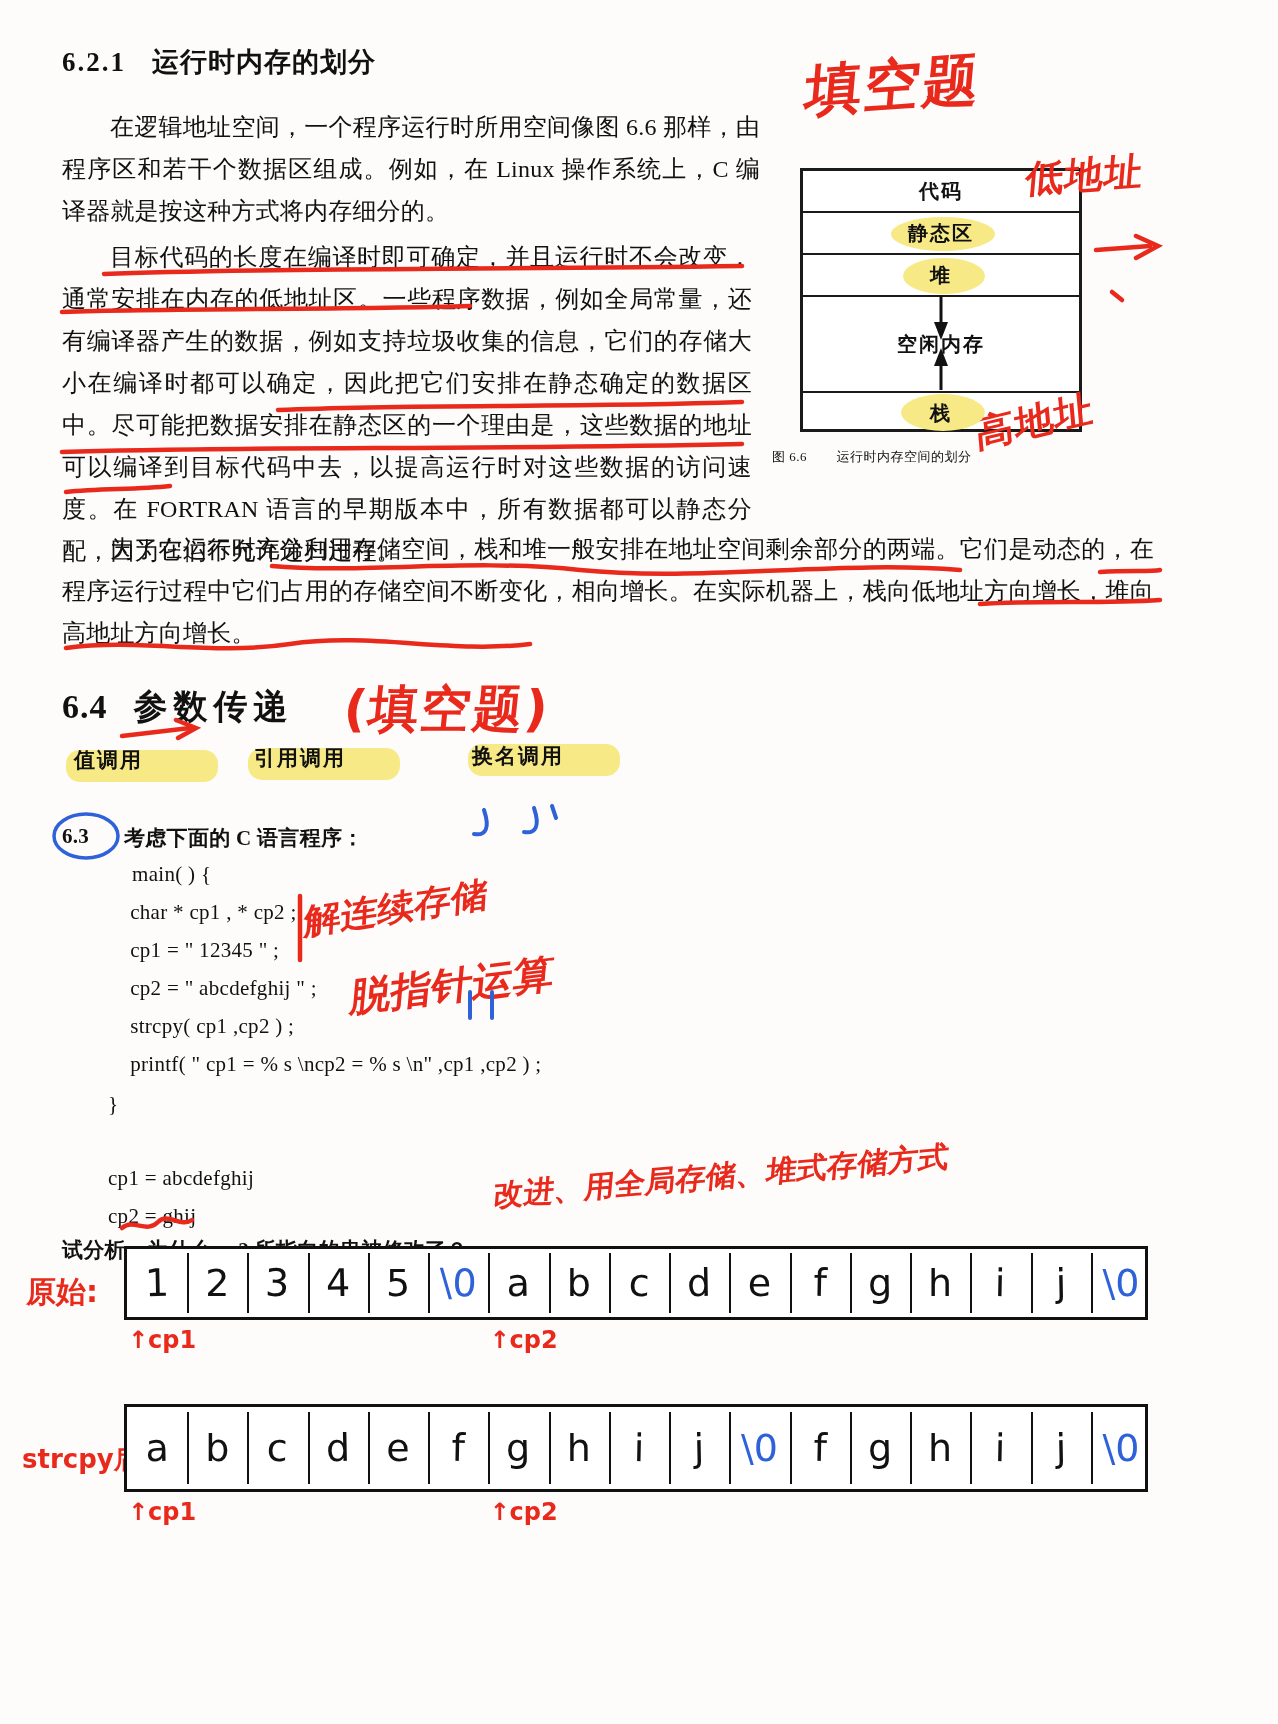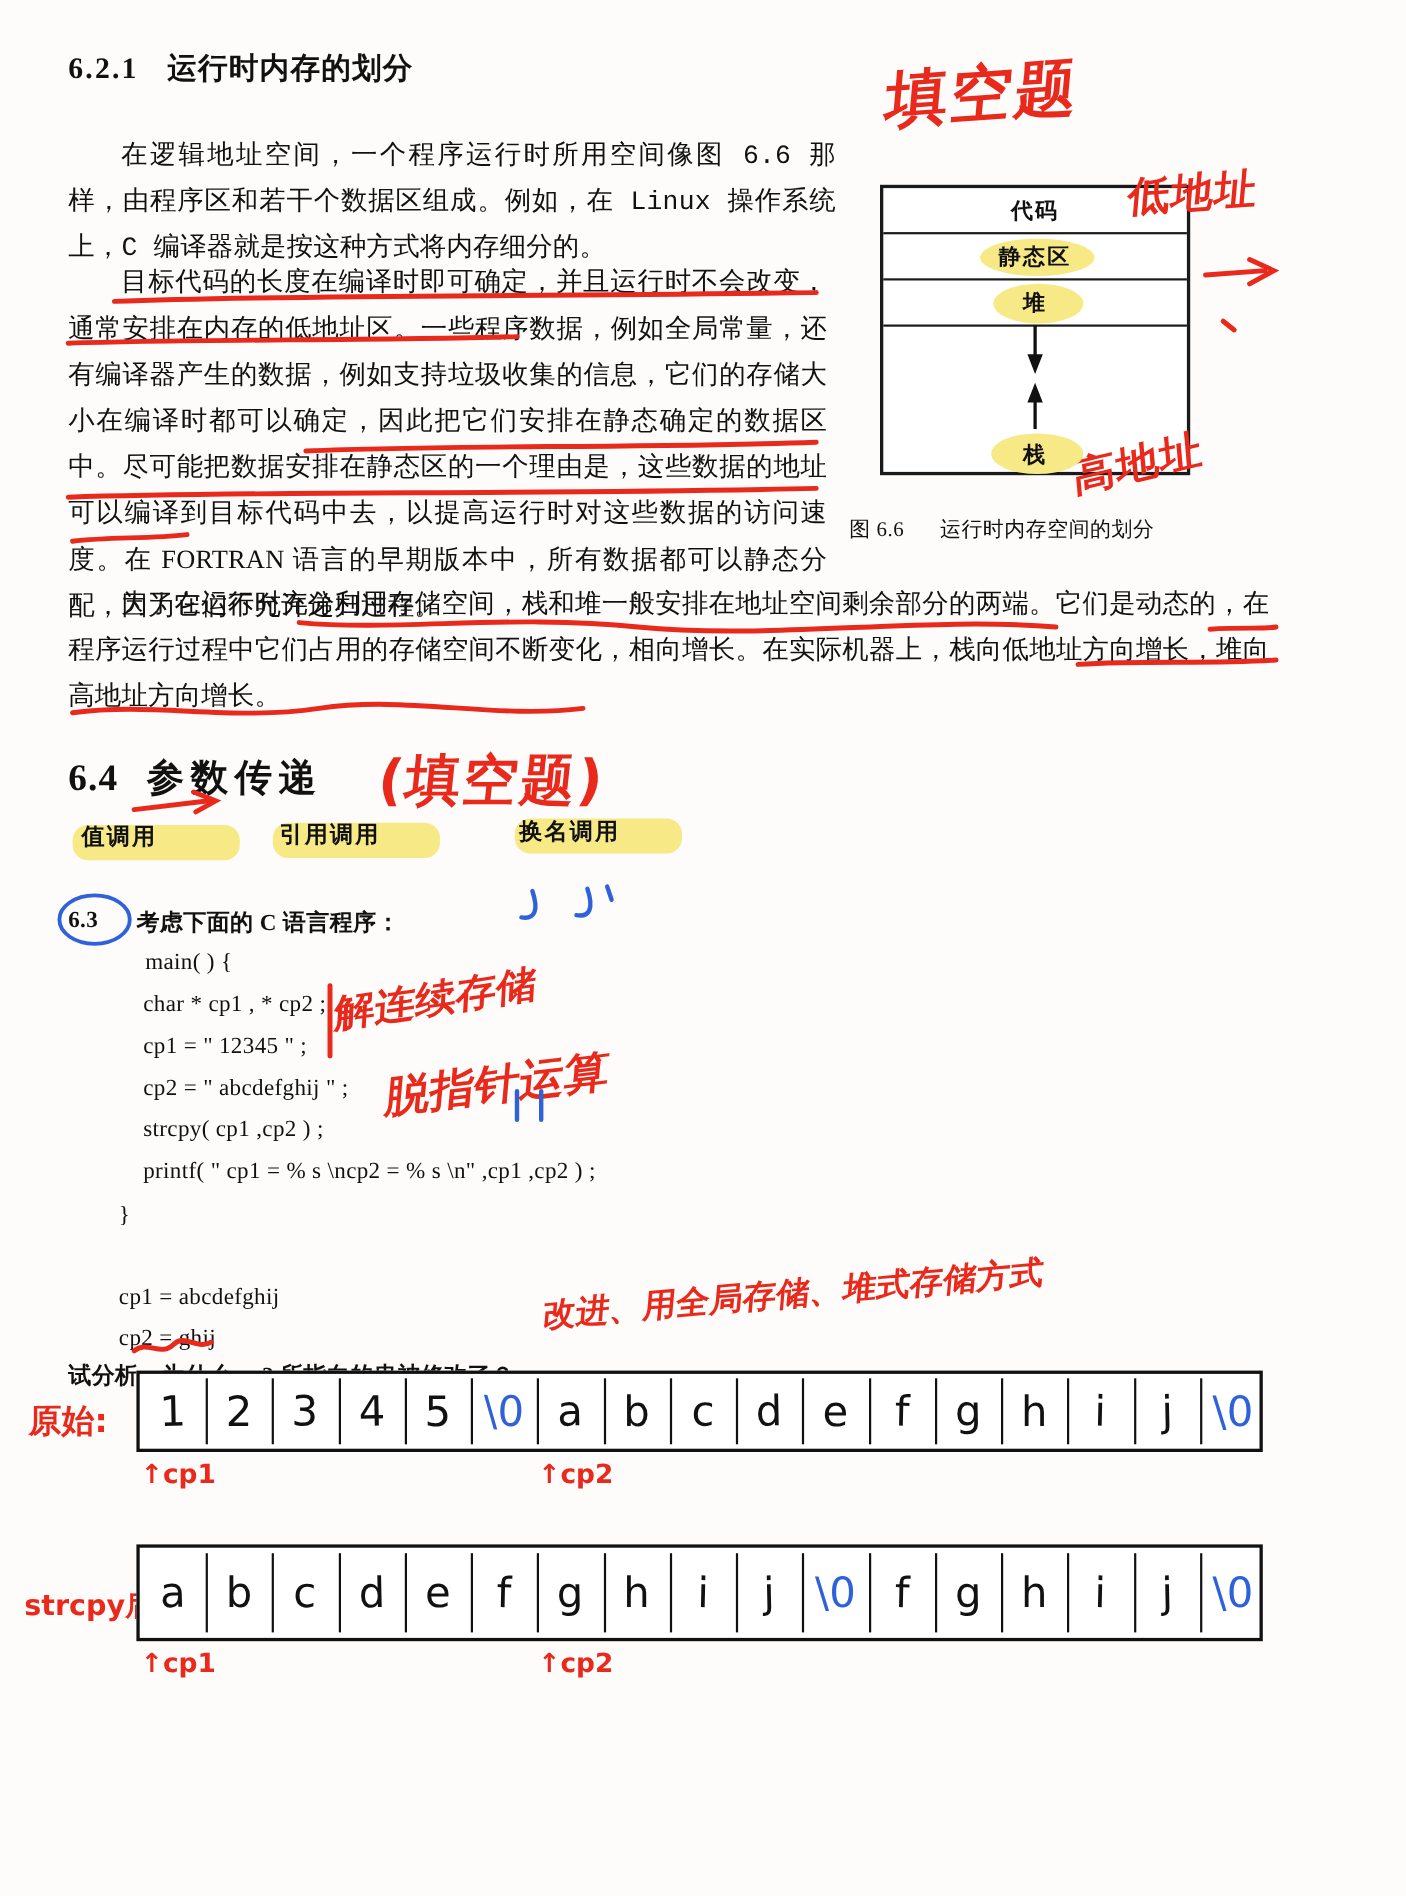--- a/index.html
+++ b/index.html
@@ -20,21 +20,21 @@
     font-family:"Liberation Serif", serif;
   }
   .h3 .num { letter-spacing:2px; margin-right:26px; }
   .h2 {
     position:absolute; font-size:34px; font-weight:700; letter-spacing:6px;
   }
   .para {
     position:absolute; font-size:24px; line-height:42px; text-align:justify;
     letter-spacing:0.2px;
   }
-  .caption { position:absolute; font-size:19px; letter-spacing:0.5px;margin-top:20px; }
+  .caption { position:absolute; font-size:13px; letter-spacing:0.5px; }
   .codeline { position:absolute; font-size:21px; letter-spacing:0.3px; white-space:pre; }
   .small { position:absolute; font-size:21px; letter-spacing:0.3px; }
 
   
   .hl {
     position:absolute; background:#f7ea86; border-radius:14px;
     z-index:1;
   }
   .hl-txt {
     position:absolute; z-index:2; font-size:21px; font-weight:600; letter-spacing:2px;
@@ -75,22 +75,22 @@
 </style>
 </head>
 <body>
 
 <div class="page">
 
   <div class="h3" style="left:62px; top:44px;">
     <span class="num">6.2.1</span><span>运行时内存的划分</span>
   </div>
 
-  <div class="para" style="left:62px; top:122px; width:1090px; text-indent:48px;
-       shape-outside:none;font-family:Liberation Mono, monospace;">
+  <div class="para" style="left:62px; top:106px; width:1090px; text-indent:48px;
+       shape-outside:none;">
     <span style="float:right; width:392px; height:352px;"></span>
     <span>在逻辑地址空间，一个程序运行时所用空间像图 6.6 那样，由程序区和若干个数据区组成。例如，在 Linux 操作系统上，C 编译器就是按这种方式将内存细分的。</span>
   </div>
 
   <div class="para" style="left:62px; top:528px; width:1092px; text-indent:48px;">
     <span>为了在运行时充分利用存储空间，栈和堆一般安排在地址空间剩余部分的两端。它们是动态的，在程序运行过程中它们占用的存储空间不断变化，相向增长。在实际机器上，栈向低地址方向增长，堆向高地址方向增长。</span>
   </div>
 
   <div class="para" style="left:62px; top:236px; width:690px; text-indent:48px;">
     <span>目标代码的长度在编译时即可确定，并且运行时不会改变，通常安排在内存的低地址区。一些程序数据，例如全局常量，还有编译器产生的数据，例如支持垃圾收集的信息，它们的存储大小在编译时都可以确定，因此把它们安排在静态确定的数据区中。尽可能把数据安排在静态区的一个理由是，这些数据的地址可以编译到目标代码中去，以提高运行时对这些数据的访问速度。在 FORTRAN 语言的早期版本中，所有数据都可以静态分配，因为它们不允许递归过程。</span>
@@ -105,20 +105,23 @@
     <div class="figrow" style="top:42px; height:42px;">
       <div class="fighl" style="left:88px; top:4px; width:104px; height:34px;"></div>
       <span class="figlabel">静态区</span>
     </div>
 
     <div class="figrow" style="top:84px; height:42px;">
       <div class="fighl" style="left:100px; top:3px; width:82px; height:36px;"></div>
       <span class="figlabel">堆</span>
     </div>
 
+    <div class="figrow" style="top:126px; height:96px; flex-direction:column; justify-content:center;">
+      <span class="figlabel">空闲内存</span>
+    </div>
 
     <div class="figrow last" style="top:222px; height:40px;">
       <div class="fighl" style="left:98px; top:1px; width:84px; height:37px;"></div>
       <span class="figlabel">栈</span>
     </div>
   </div>
 
   <svg class="ink" viewBox="0 0 1278 1724">
     <line x1="941" y1="296" x2="941" y2="330" stroke="#111" stroke-width="3"></line>
     <polygon points="941,340 934,322 948,322" fill="#111"></polygon>

